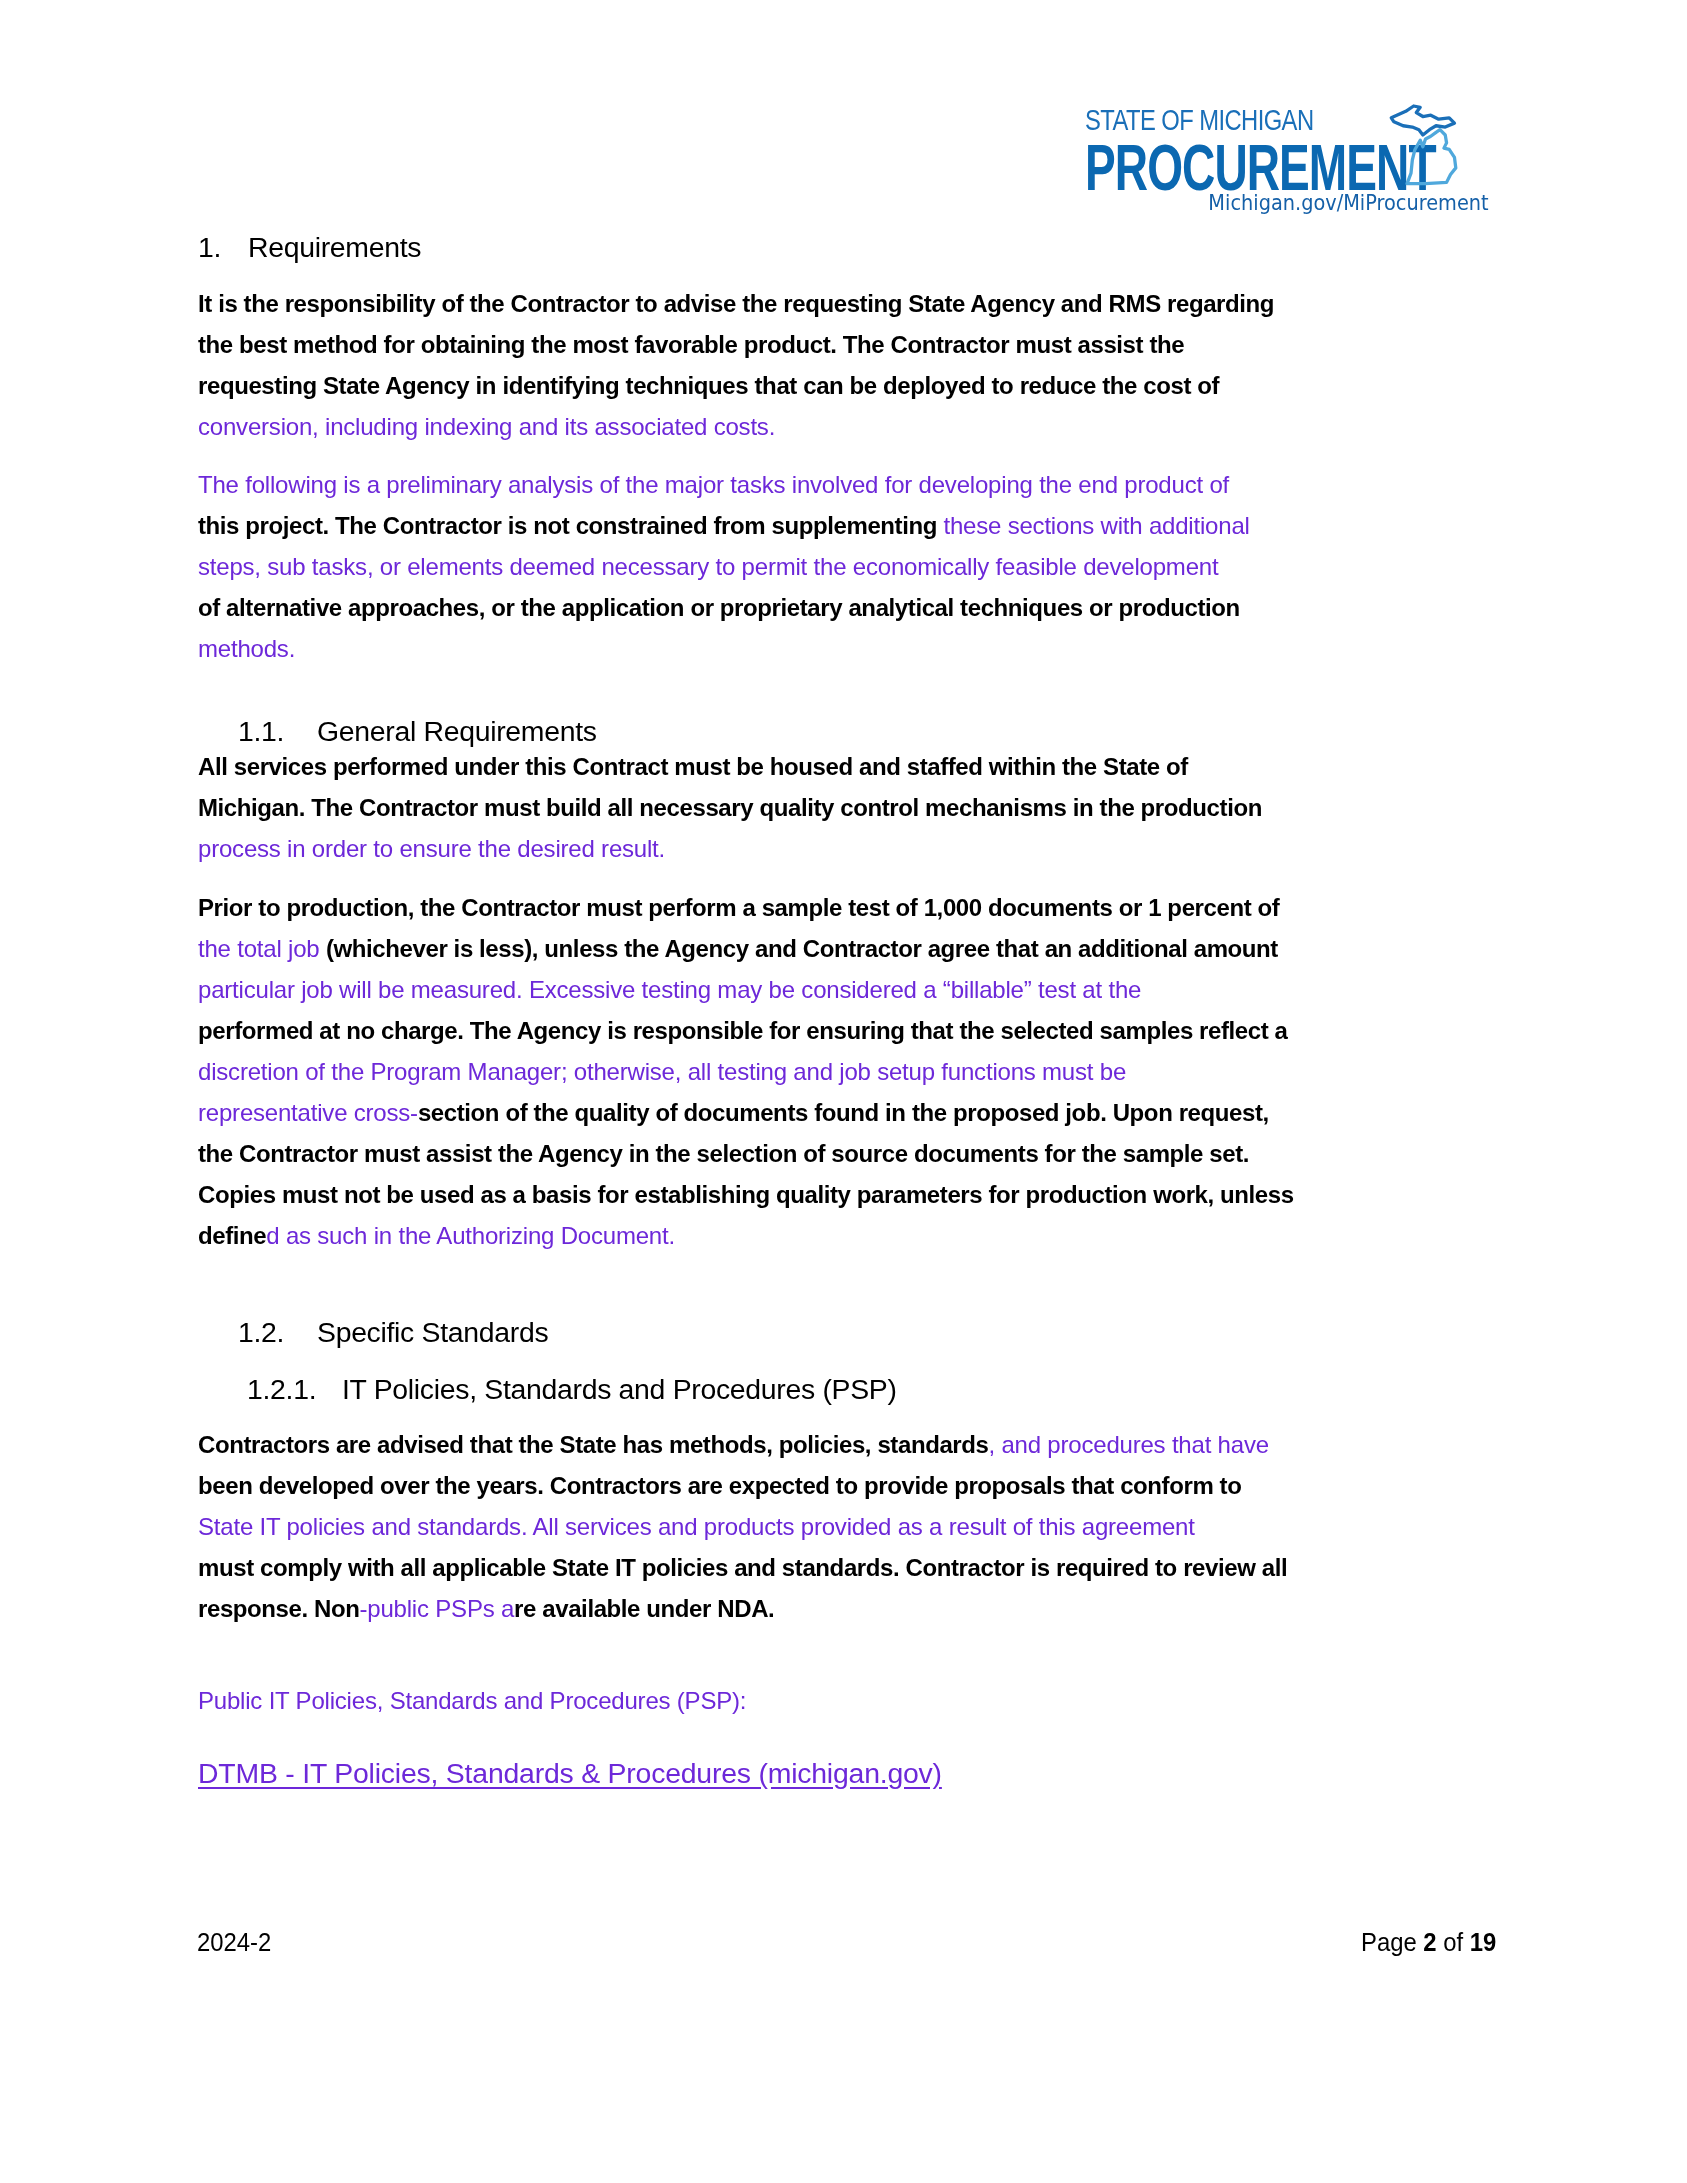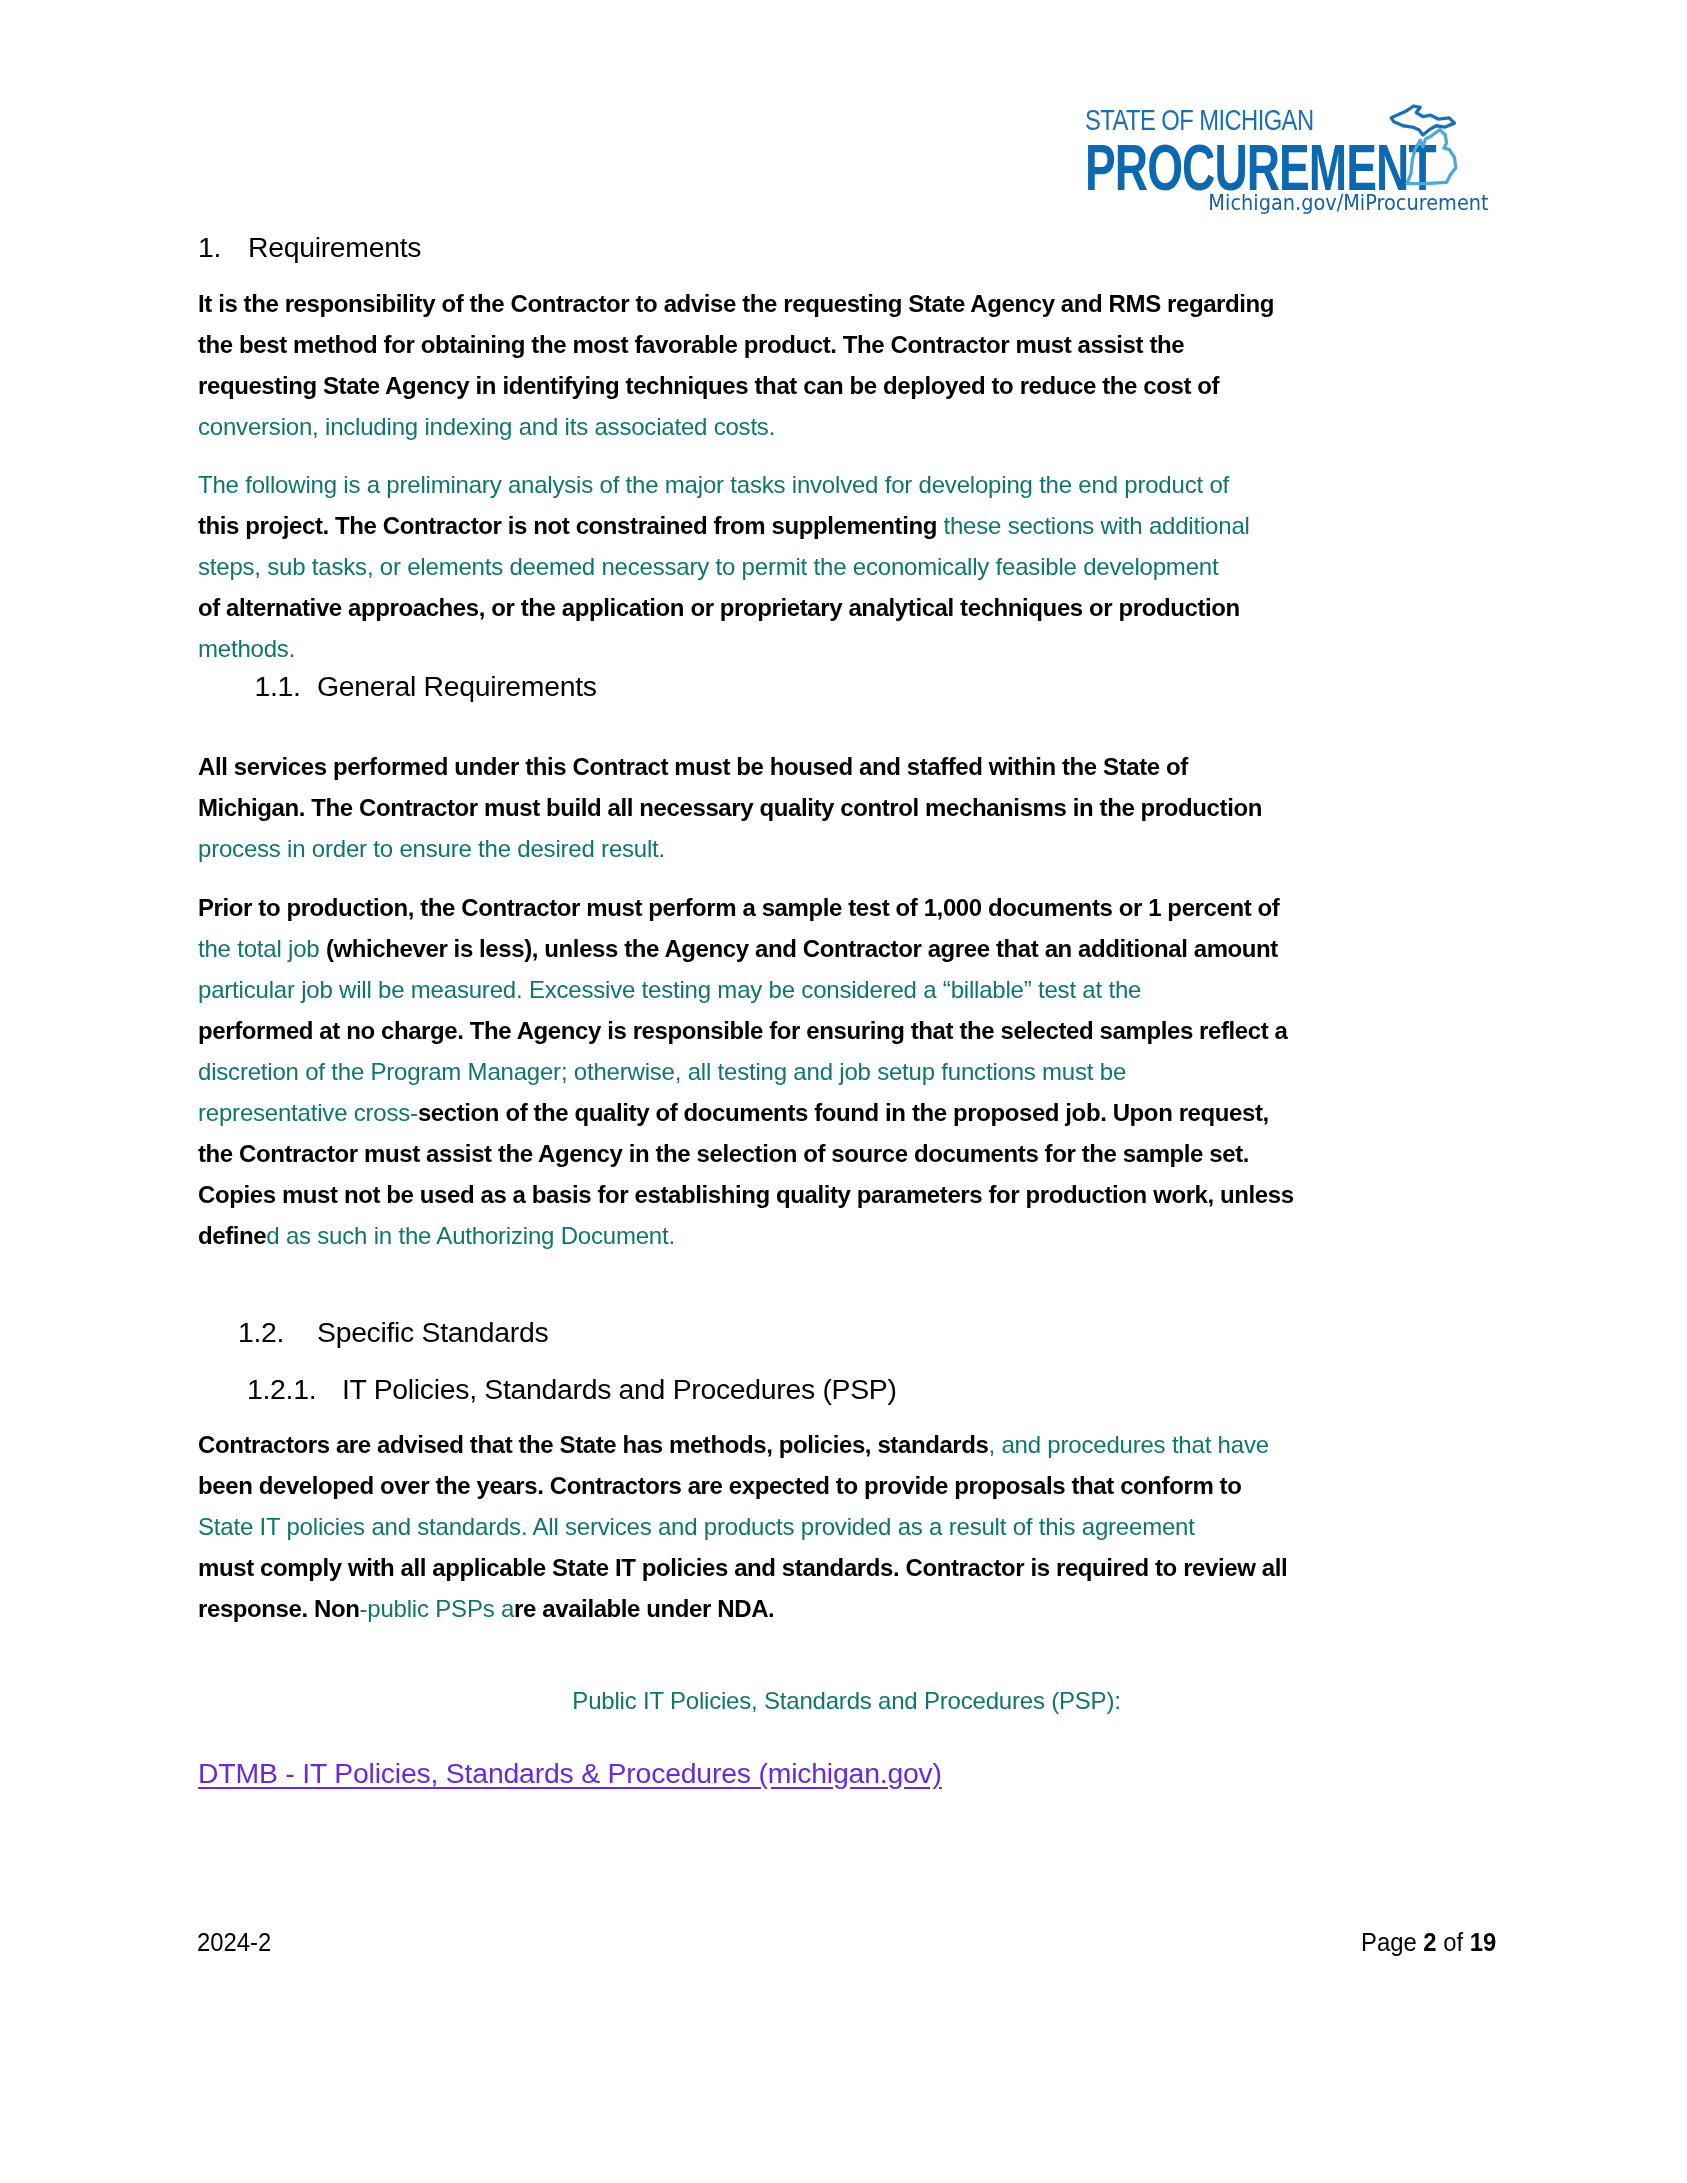--- a/index.html
+++ b/index.html
@@ -16,21 +16,21 @@
               font-weight: bold; font-size: 64px; color: #0b68b1; letter-spacing: -1.3px;
               transform: scaleX(0.72); transform-origin: left; white-space: nowrap; line-height: 1; }
   .logo .l3 { position: absolute; right: 6.6px; top: 94px; font-family: "DejaVu Sans", sans-serif;
               font-size: 21px; color: #1560a8; white-space: nowrap; line-height: 1; transform: scaleX(0.92); transform-origin: right;}
   .logo svg { position: absolute; left: 301px; top: 0px; }
 
   
   .blk { position: absolute; left: 198px; width: 1297px; white-space: nowrap; }
   .line { display: block; height: 41px; line-height: 41px; font-size: 24px; }
   .b { font-weight: bold; letter-spacing: -0.4px; }
-  .n { font-weight: normal; color: #0f766e; letter-spacing: -0.2px; text-align: center; }
+  .n { font-weight: normal; color: #6d28d9; letter-spacing: -0.2px; }
 
   .h1 { position: absolute; font-weight: normal; font-size: 28.4px; line-height: 1; letter-spacing: -0.3px; }
   .h1 .num { display: inline-block; width: 50px; }
   .h2 .num { display: inline-block; width: 79px; }
   .h3 .num { display: inline-block; width: 95px; }
 
   .link { position: absolute; left: 198px; top: 1757px; font-size: 28.4px; color: #6d28d9;
           text-decoration: underline; text-underline-offset: 4px; white-space: nowrap; letter-spacing: -0.2px; }
 
   .footer-left { position: absolute; left: 197px; top: 1927px; font-family: "Liberation Sans", sans-serif;
@@ -65,21 +65,21 @@
       <span class="line"><span class="n">conversion, including indexing and its associated costs.</span></span>
     </div>
   <div class="blk" style="top:464px;">
       <span class="line"><span class="n">The following is a preliminary analysis of the major tasks involved for developing the end product of</span></span>
       <span class="line"><span class="b">this project. The Contractor is not constrained from supplementing</span><span class="n"> these sections with additional</span></span>
       <span class="line"><span class="n">steps, sub tasks, or elements deemed necessary to permit the economically feasible development</span></span>
       <span class="line"><span class="b">of alternative approaches, or the application or proprietary analytical techniques or production</span></span>
       <span class="line"><span class="n">methods.</span></span>
     </div>
 
-  <div class="h1 h2" style="left:238px; top:672px;text-align:center;">
+  <div class="h1 h2" style="left:238px; top:717px;">
     <span class="num">1.1.</span><span>General Requirements</span>
   </div>
 
   <div class="blk" style="top:746px;">
       <span class="line"><span class="b">All services performed under this Contract must be housed and staffed within the State of</span></span>
       <span class="line"><span class="b">Michigan.  The Contractor must build all necessary quality control mechanisms in the production</span></span>
       <span class="line"><span class="n">process in order to ensure the desired result.</span></span>
     </div>
   <div class="blk" style="top:887px;">
       <span class="line"><span class="b">Prior to production, the Contractor must perform a sample test of 1,000 documents or 1 percent of</span></span>

